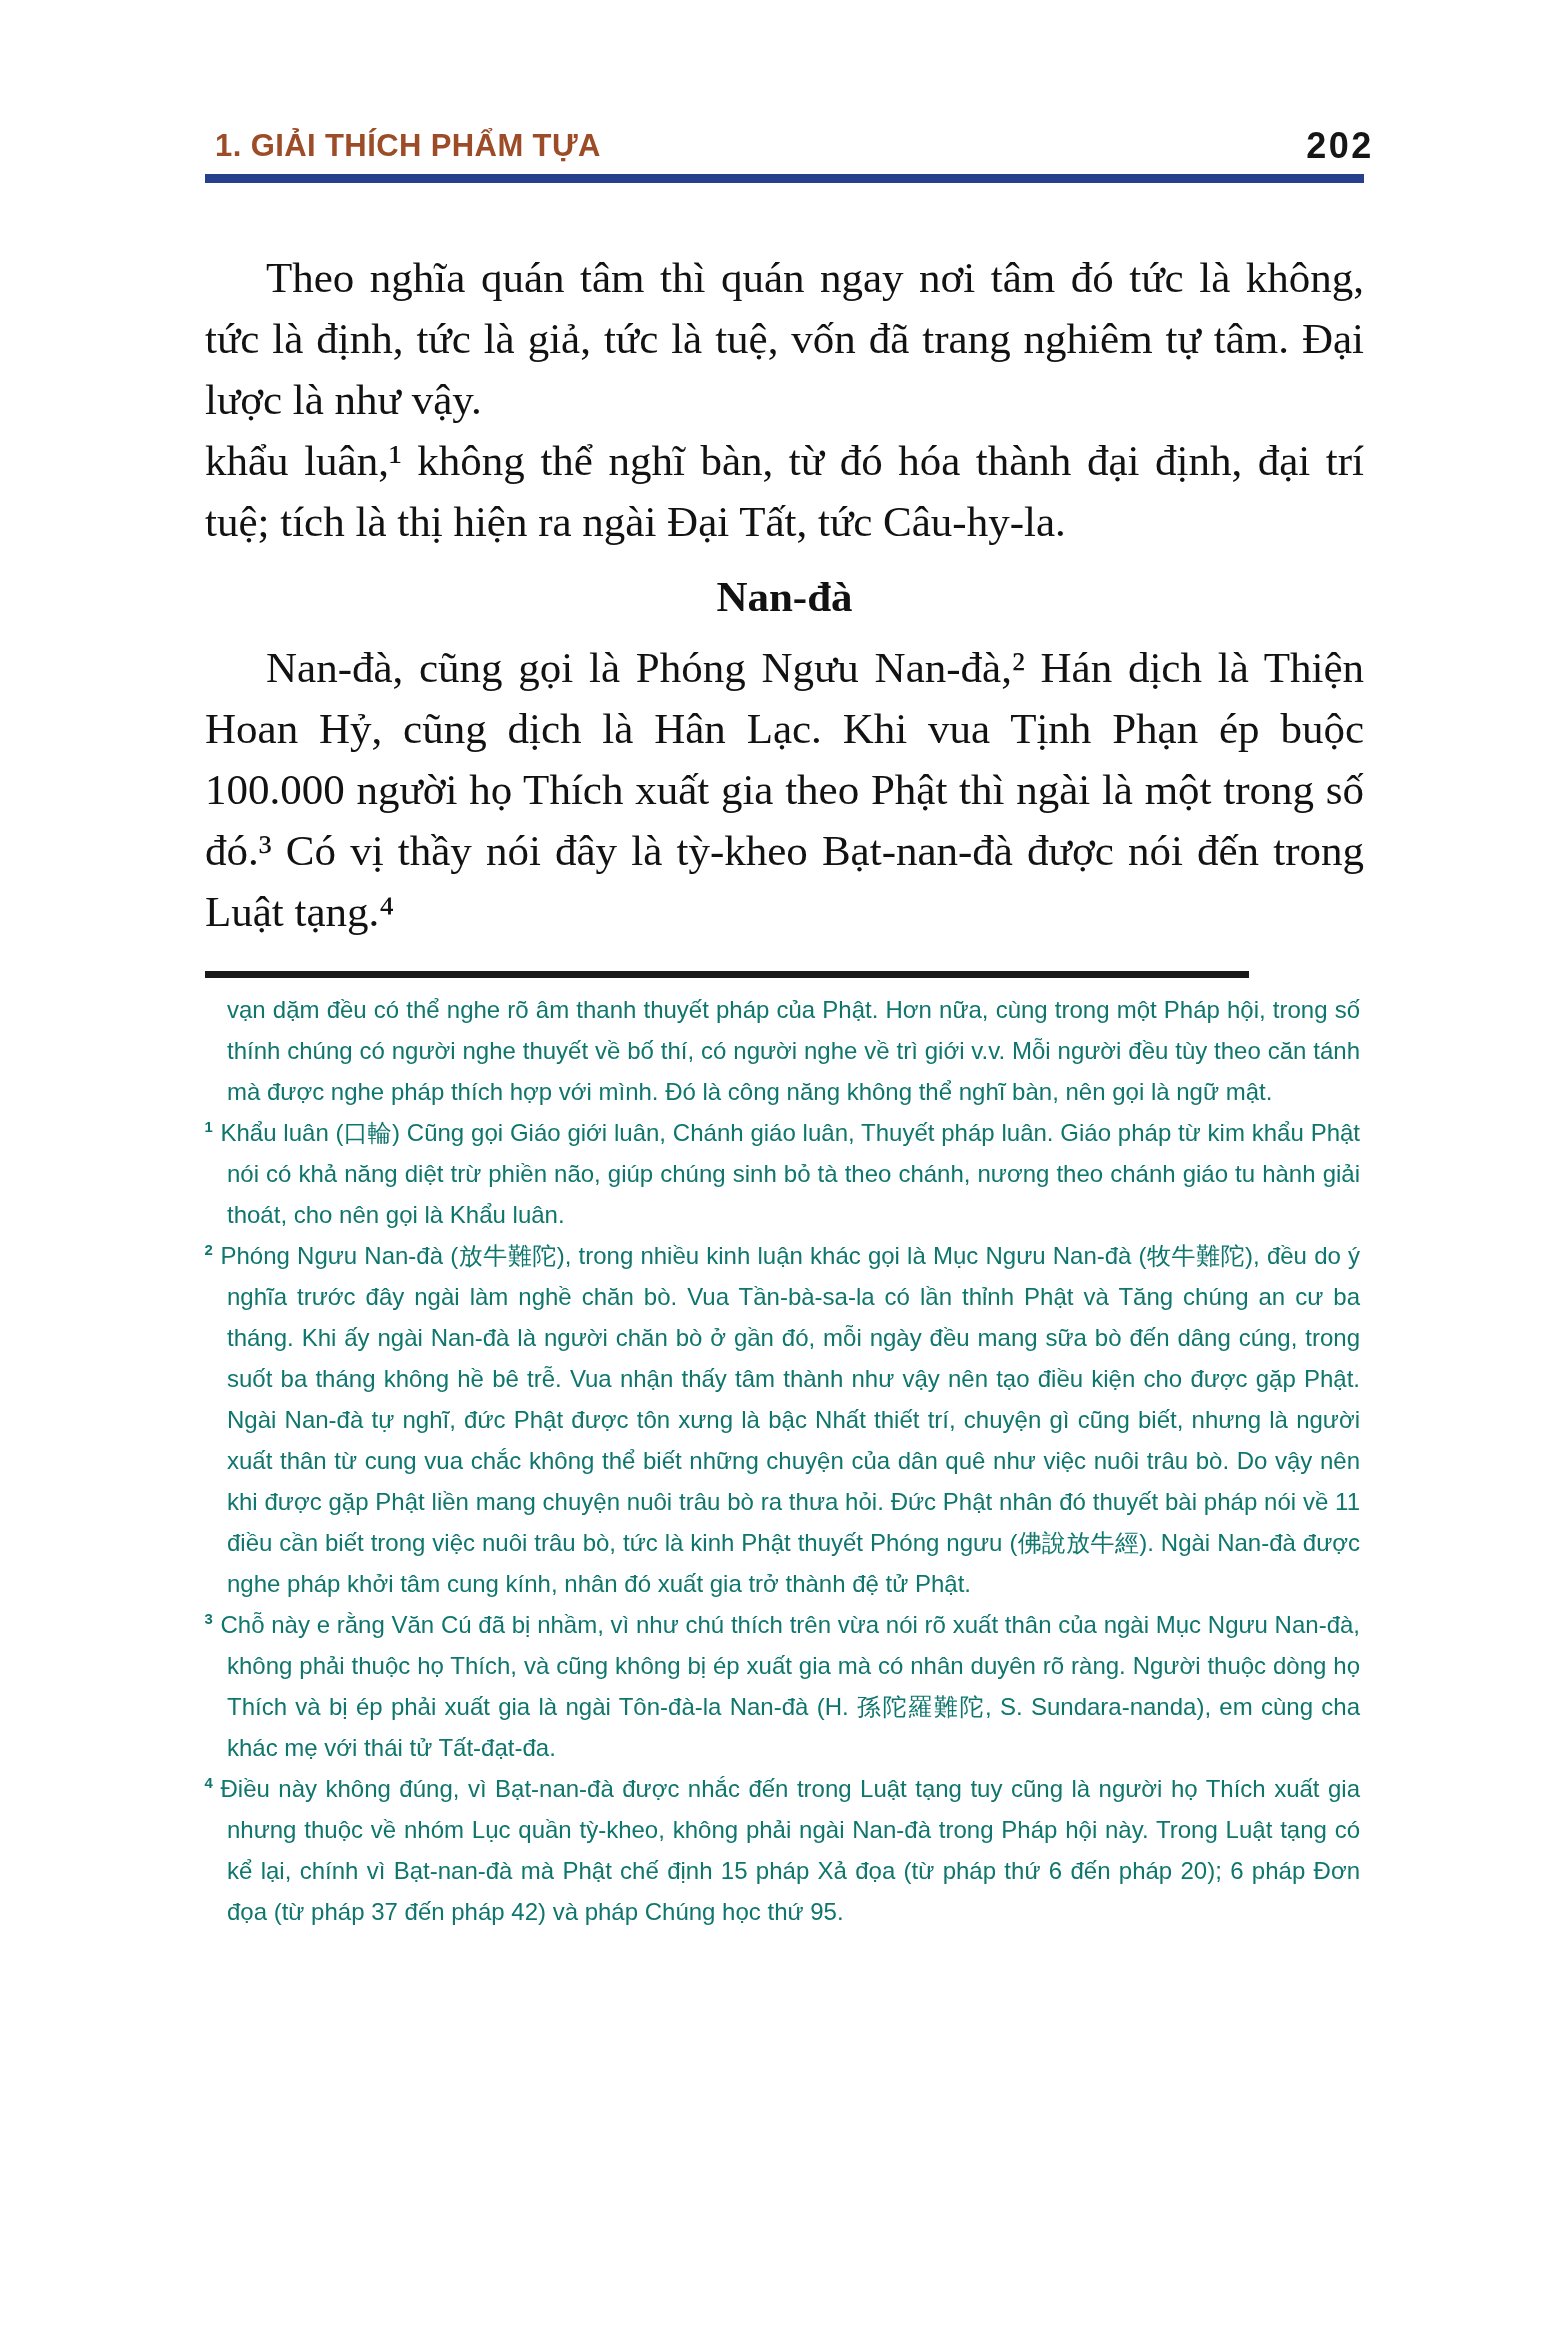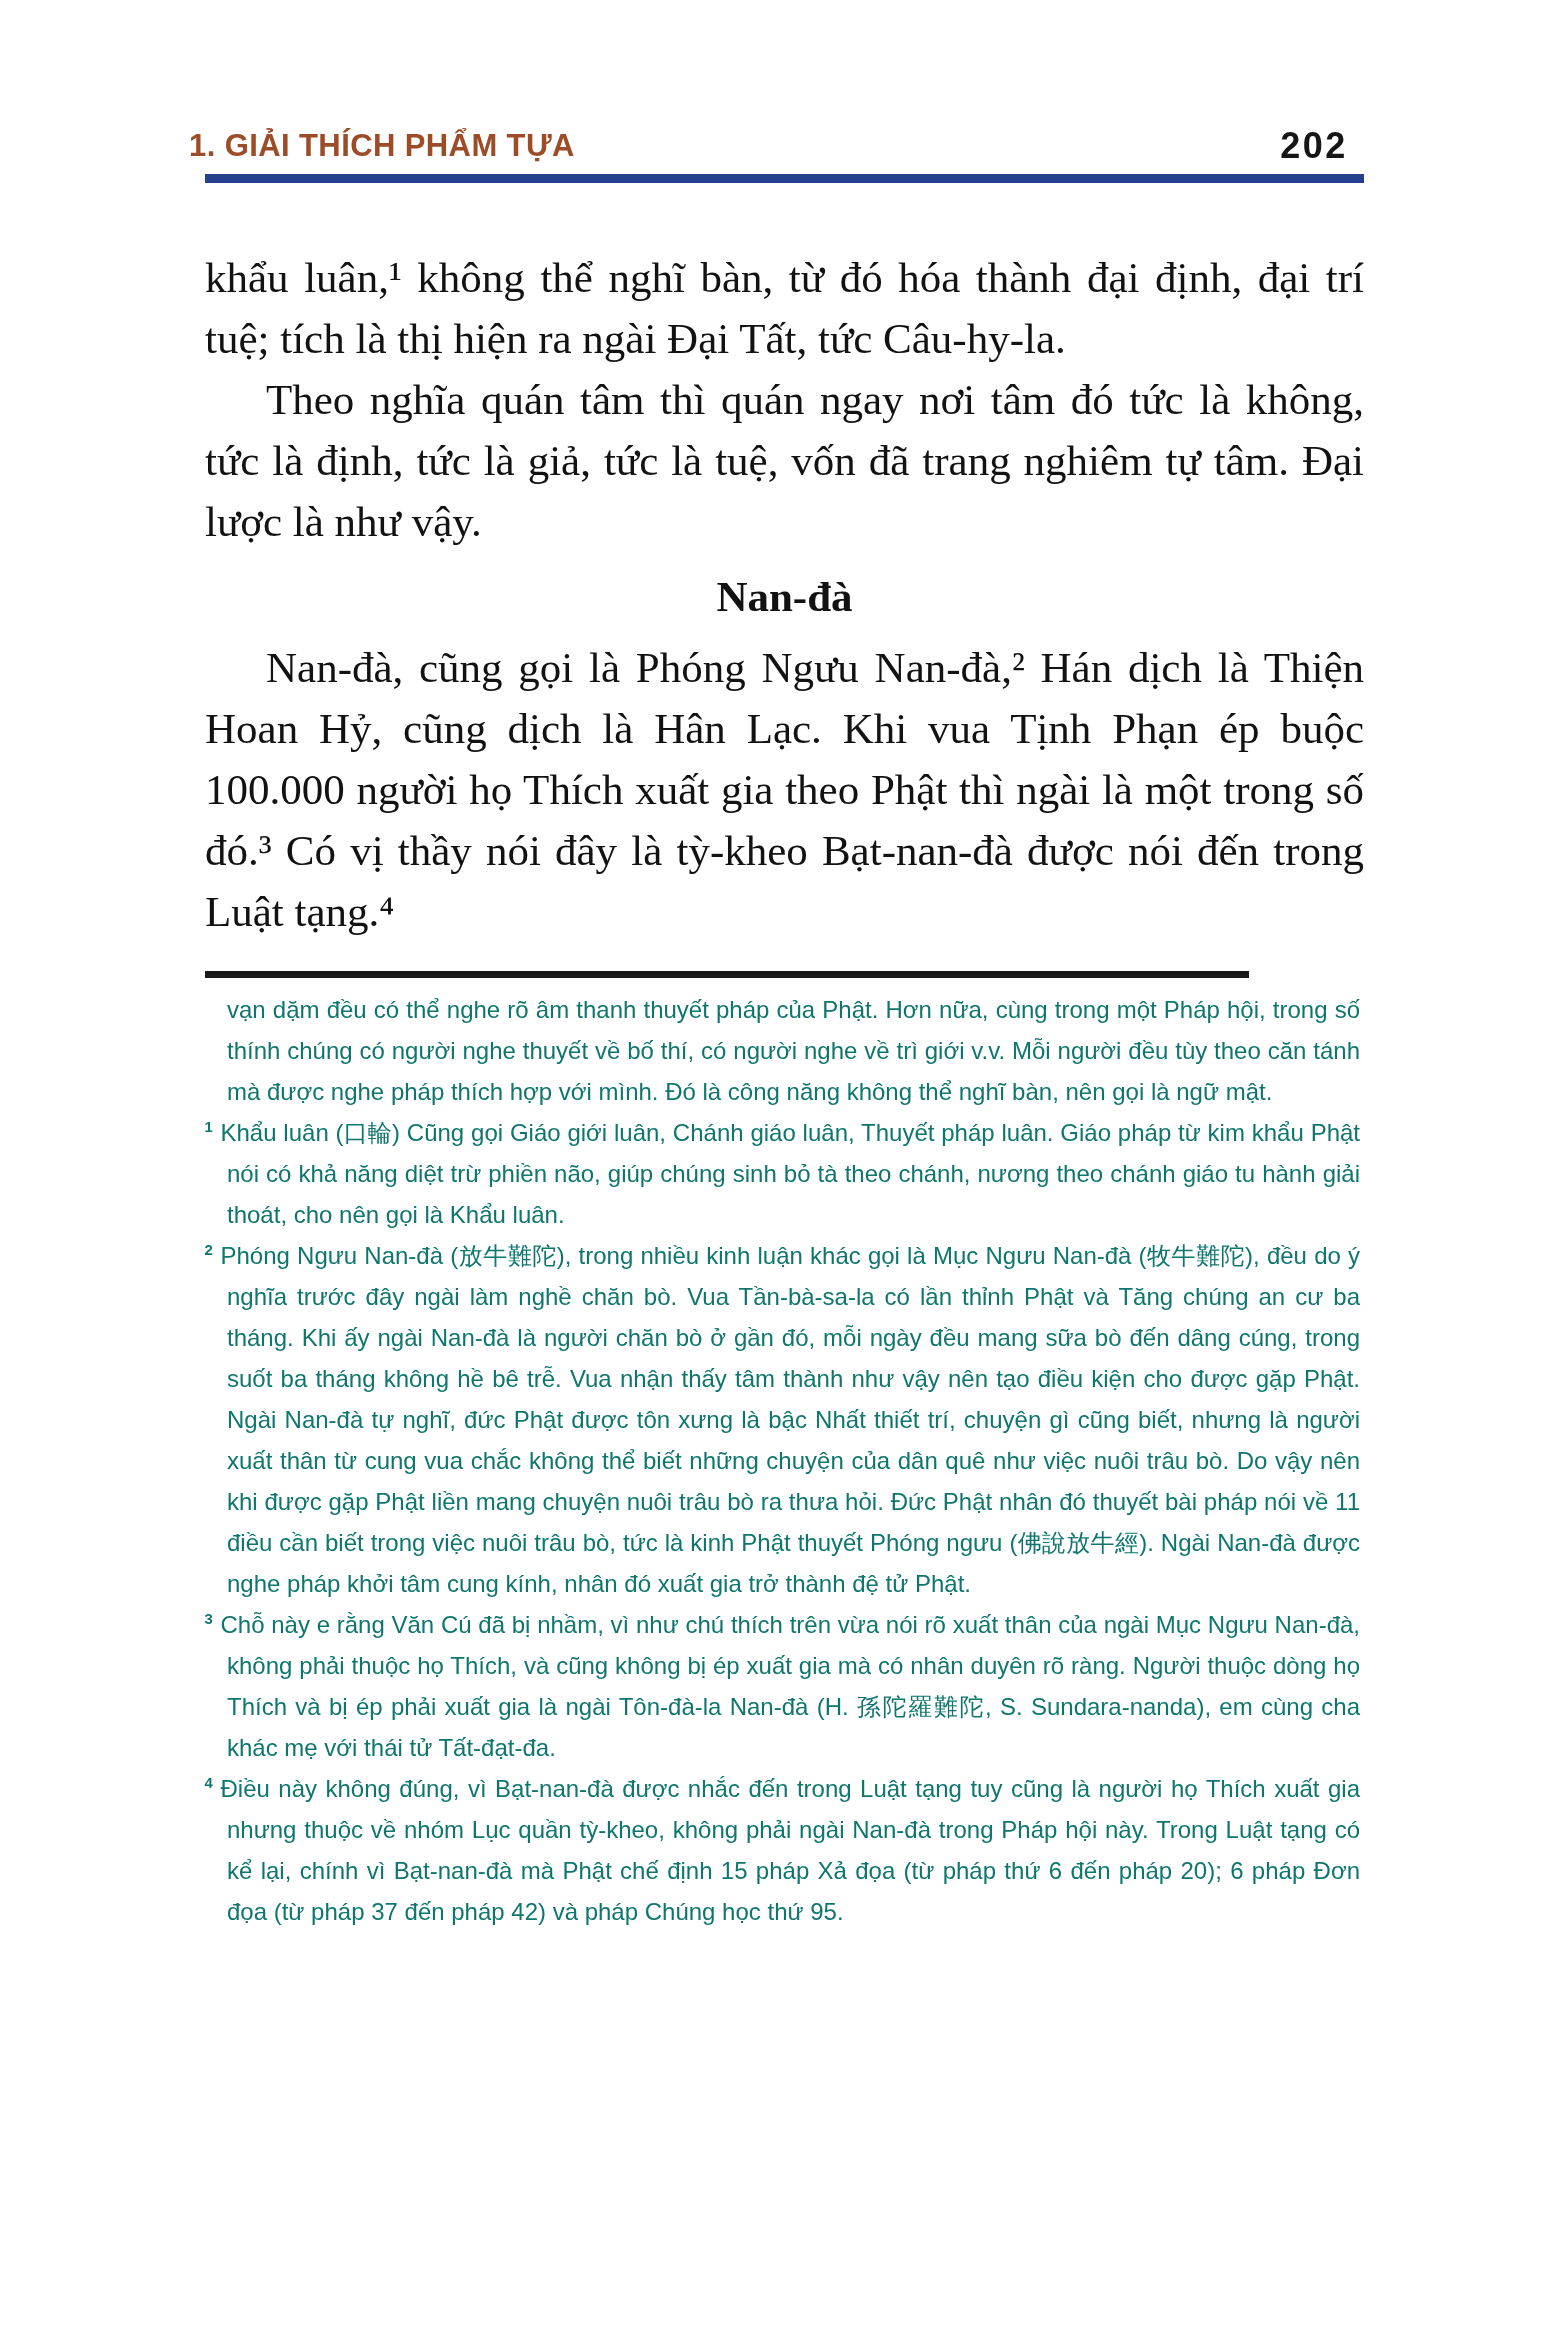--- a/index.html
+++ b/index.html
@@ -9,21 +9,21 @@
     width: 1561px;
     height: 2342px;
     background: #ffffff;
     overflow: hidden;
     margin: 0 auto;
   }
 
   
   .header-row {
     position: absolute;
-    left: 189px;
+    left: 215px;
     top: 127px;
     width: 1159px;
     display: flex;
     justify-content: space-between;
     align-items: flex-end;
   }
   .section-title {
     font-family: "Liberation Sans", sans-serif;
     font-weight: bold;
     font-size: 31px;
@@ -107,22 +107,22 @@
 
 <div class="page">
 
   <div class="header-row">
     <div class="section-title">1. GIẢI THÍCH PHẨM TỰA</div>
     <div class="page-number">202</div>
   </div>
   <div class="header-rule"></div>
 
   <main class="body-text">
+    <p class="body-p indent">Theo nghĩa quán tâm thì quán ngay nơi tâm đó tức là không, tức là định, tức là giả, tức là tuệ, vốn đã trang nghiêm tự tâm. Đại lược là như vậy.</p>
     <p class="body-p">khẩu luân,¹ không thể nghĩ bàn, từ đó hóa thành đại định, đại trí tuệ; tích là thị hiện ra ngài Đại Tất, tức Câu-hy-la.</p>
-    <p class="body-p indent">Theo nghĩa quán tâm thì quán ngay nơi tâm đó tức là không, tức là định, tức là giả, tức là tuệ, vốn đã trang nghiêm tự tâm. Đại lược là như vậy.</p>
     <h2 class="section-heading">Nan-đà</h2>
     <p class="body-p indent">Nan-đà, cũng gọi là Phóng Ngưu Nan-đà,² Hán dịch là Thiện Hoan Hỷ, cũng dịch là Hân Lạc. Khi vua Tịnh Phạn ép buộc 100.000 người họ Thích xuất gia theo Phật thì ngài là một trong số đó.³ Có vị thầy nói đây là tỳ-kheo Bạt-nan-đà được nói đến trong Luật tạng.⁴</p>
   </main>
 
   <div class="footnote-rule"></div>
 
   <section class="footnotes">
     <p class="fn continuation">vạn dặm đều có thể nghe rõ âm thanh thuyết pháp của Phật. Hơn nữa, cùng trong một Pháp hội, trong số thính chúng có người nghe thuyết về bố thí, có người nghe về trì giới v.v. Mỗi người đều tùy theo căn tánh mà được nghe pháp thích hợp với mình. Đó là công năng không thể nghĩ bàn, nên gọi là ngữ mật.</p>
     <p class="fn numbered">
       <span class="fn-marker">1</span><span>Khẩu luân (口輪) Cũng gọi Giáo giới luân, Chánh giáo luân, Thuyết pháp luân. Giáo pháp từ kim khẩu Phật nói có khả năng diệt trừ phiền não, giúp chúng sinh bỏ tà theo chánh, nương theo chánh giáo tu hành giải thoát, cho nên gọi là Khẩu luân.</span>

